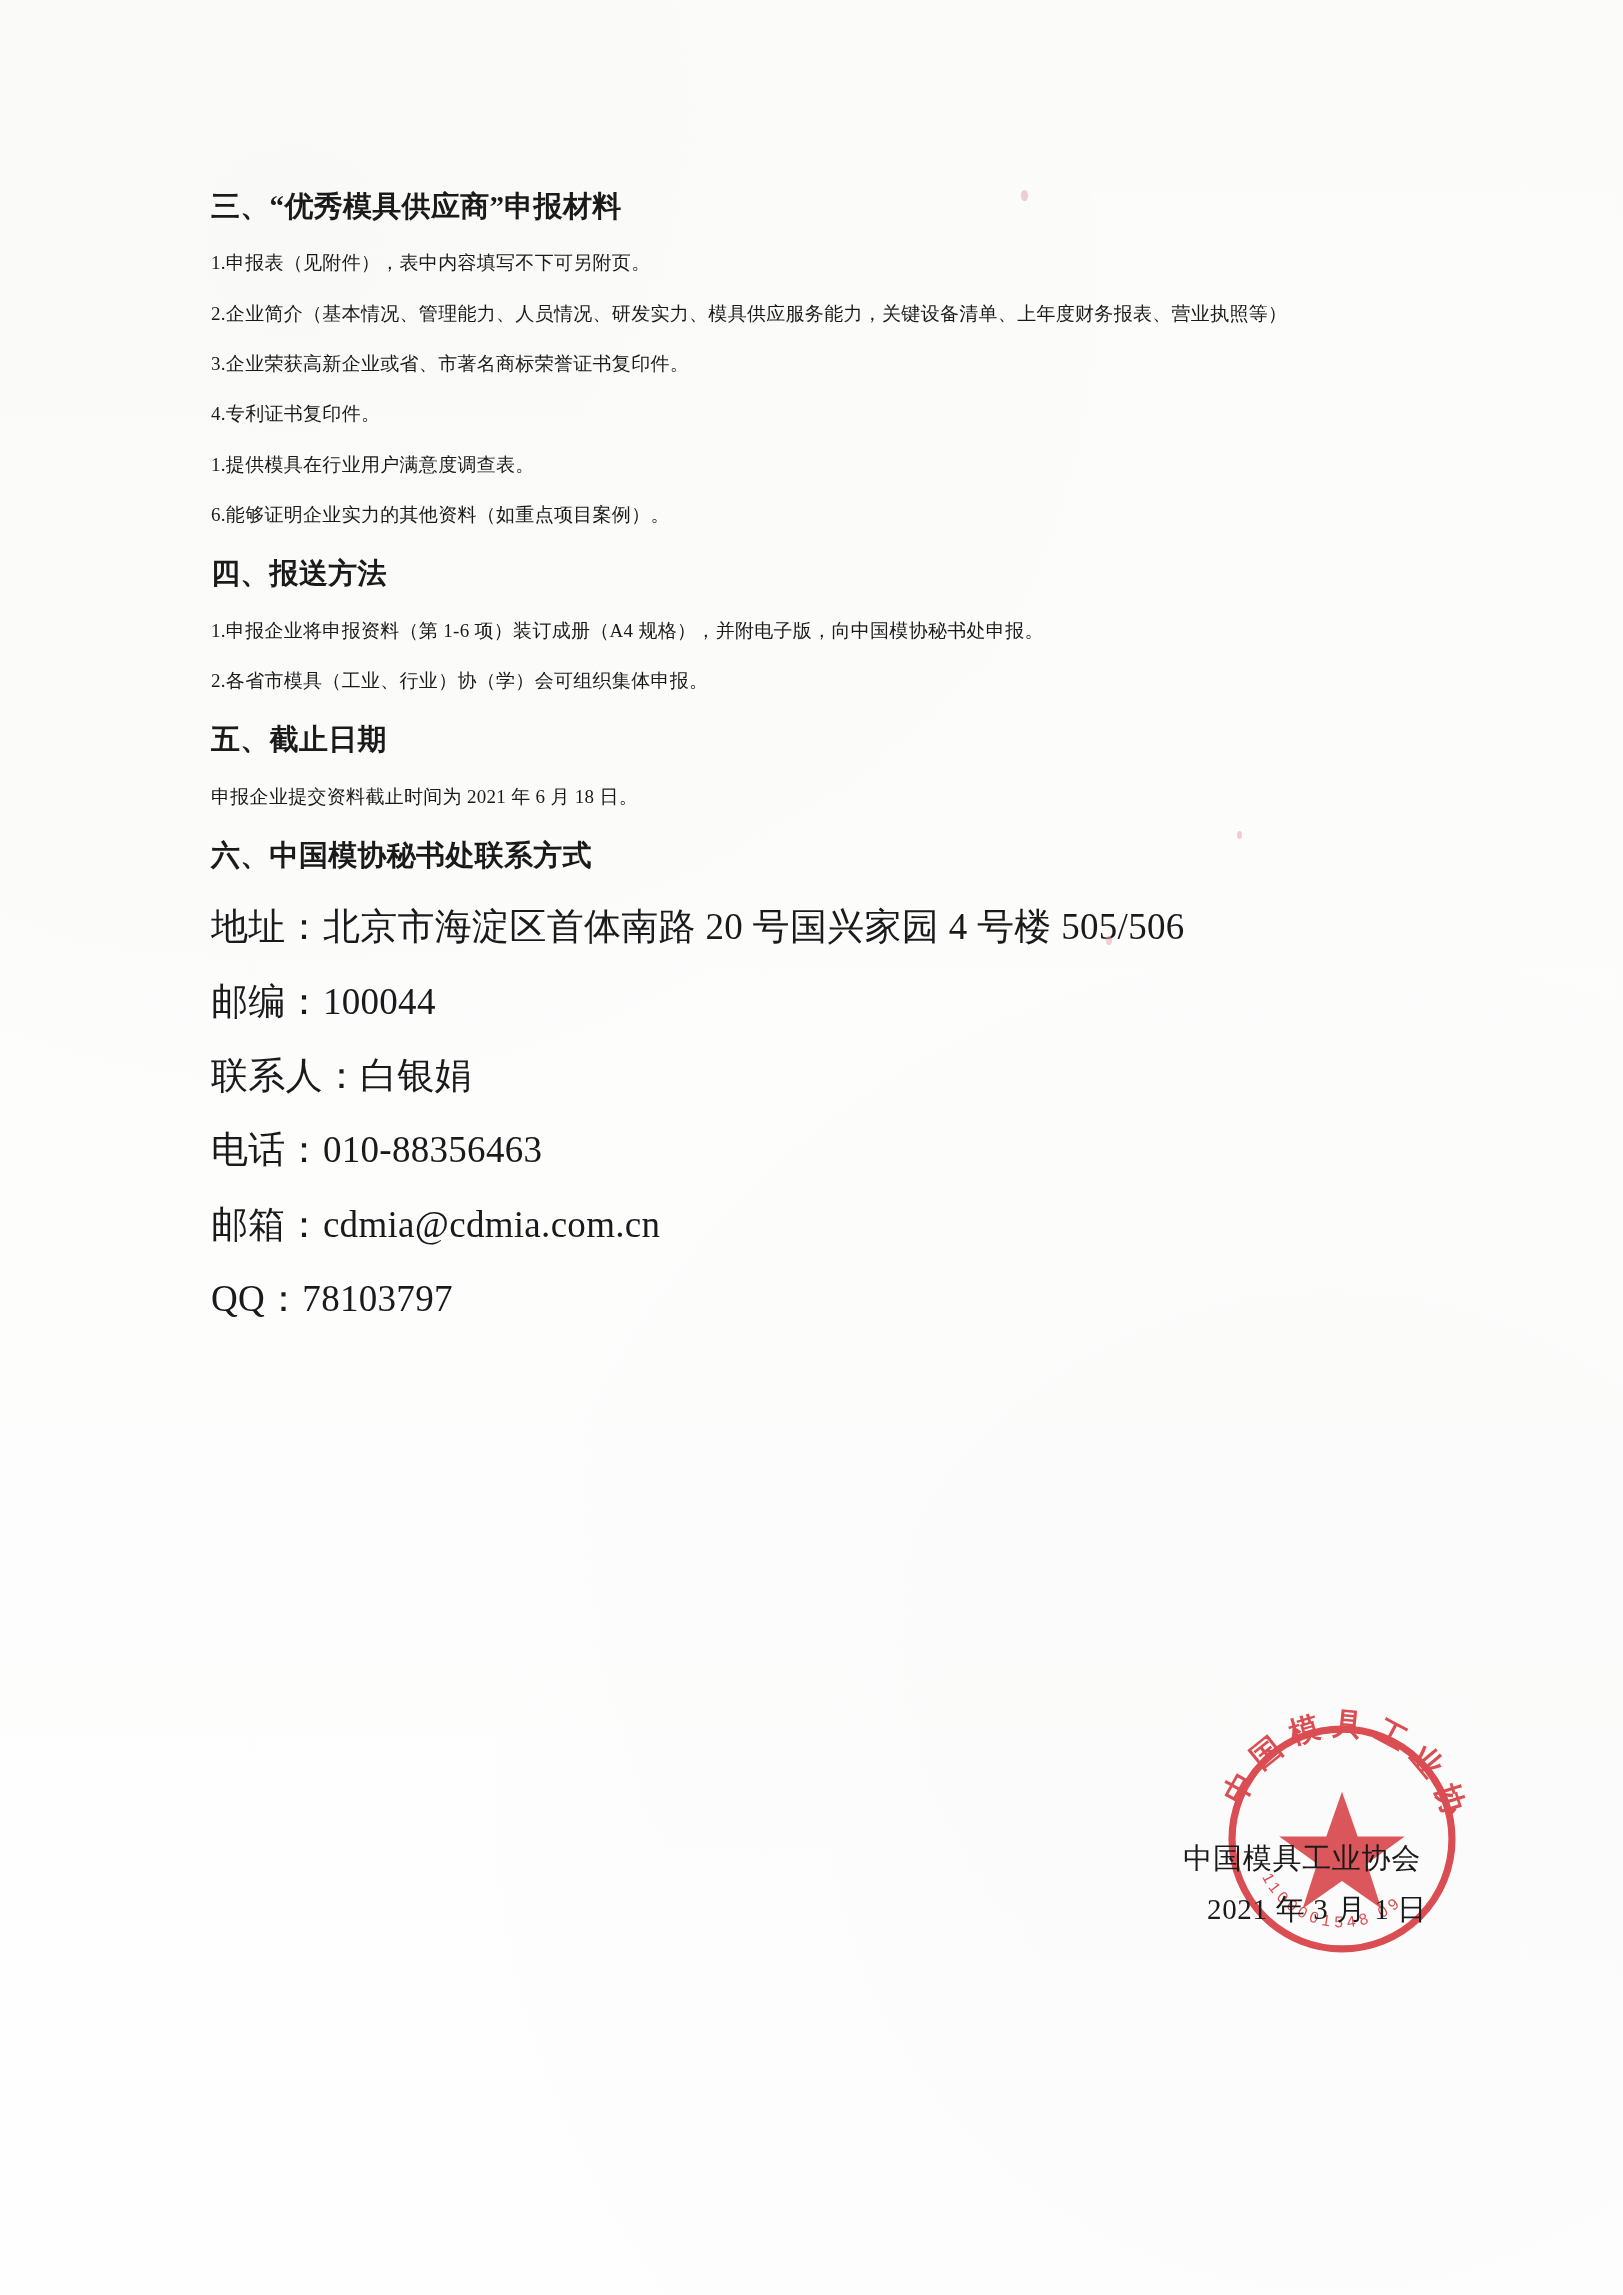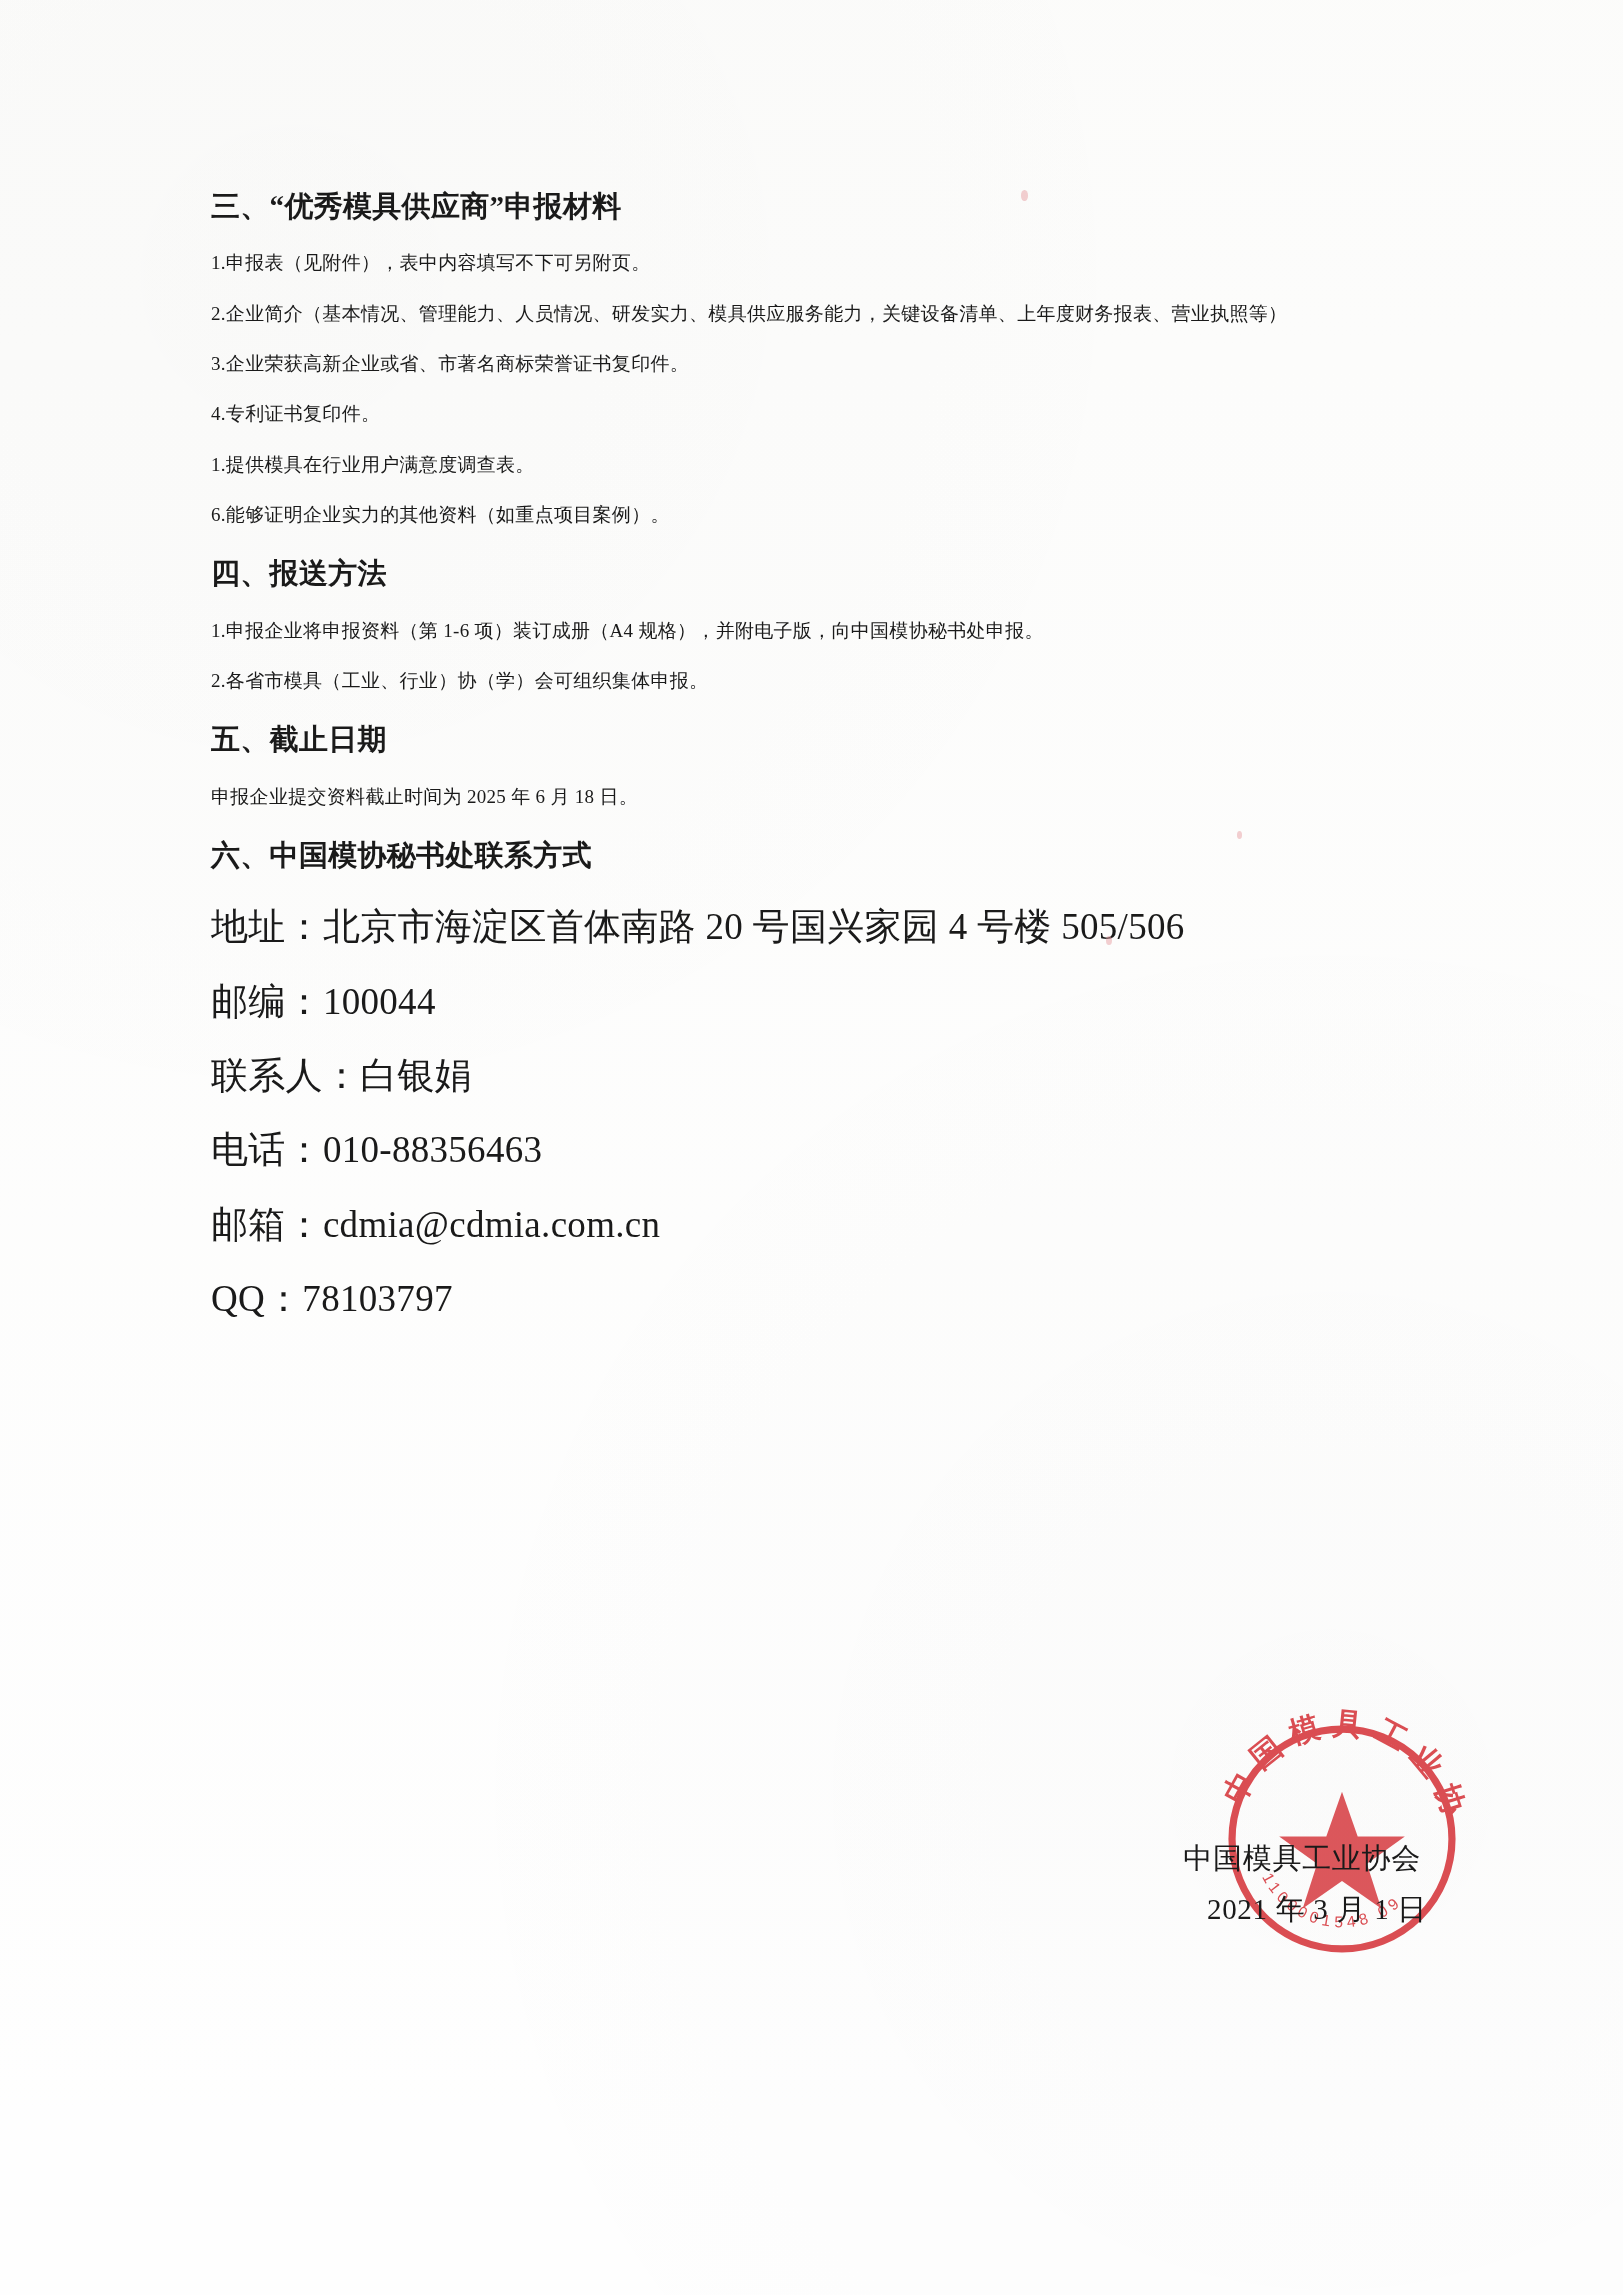--- a/index.html
+++ b/index.html
@@ -116,21 +116,21 @@
     <p class="indent">3.企业荣获高新企业或省、市著名商标荣誉证书复印件。</p>
     <p class="indent">4.专利证书复印件。</p>
     <p class="indent">1.提供模具在行业用户满意度调查表。</p>
     <p class="indent">6.能够证明企业实力的其他资料（如重点项目案例）。</p>
 
     <p class="heading">四、报送方法</p>
     <p class="indent">1.申报企业将申报资料（第 1-6 项）装订成册（A4 规格），并附电子版，向中国模协秘书处申报。</p>
     <p class="indent">2.各省市模具（工业、行业）协（学）会可组织集体申报。</p>
 
     <p class="heading">五、截止日期</p>
-    <p class="indent">申报企业提交资料截止时间为 2025 年 6 月 18 日。</p>
+    <p class="indent">申报企业提交资料截止时间为 2021 年 6 月 18 日。</p>
 
     <p class="heading">六、中国模协秘书处联系方式</p>
     <p class="contact-line">地址：北京市海淀区首体南路 20 号国兴家园 4 号楼 505/506</p>
     <p class="contact-line">邮编：100044</p>
     <p class="contact-line bold-label">联系人：白银娟</p>
     <p class="contact-line">电话：010-88356463</p>
     <p class="contact-line">邮箱：cdmia@cdmia.com.cn</p>
     <p class="contact-line">QQ：78103797</p>
 
   </div>

